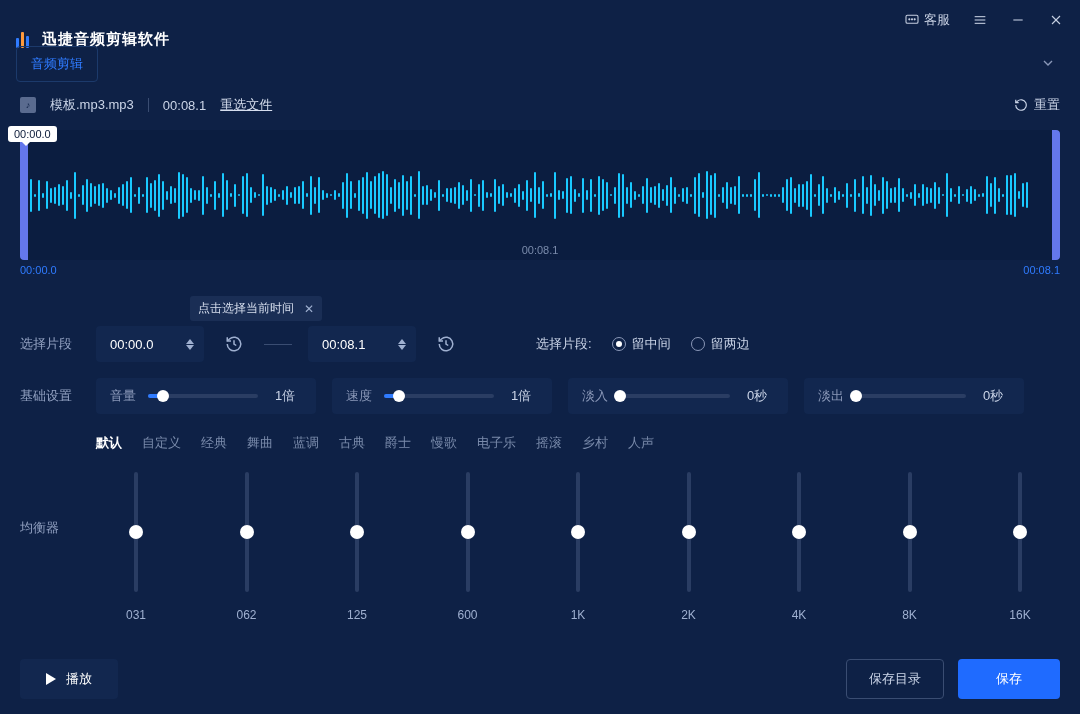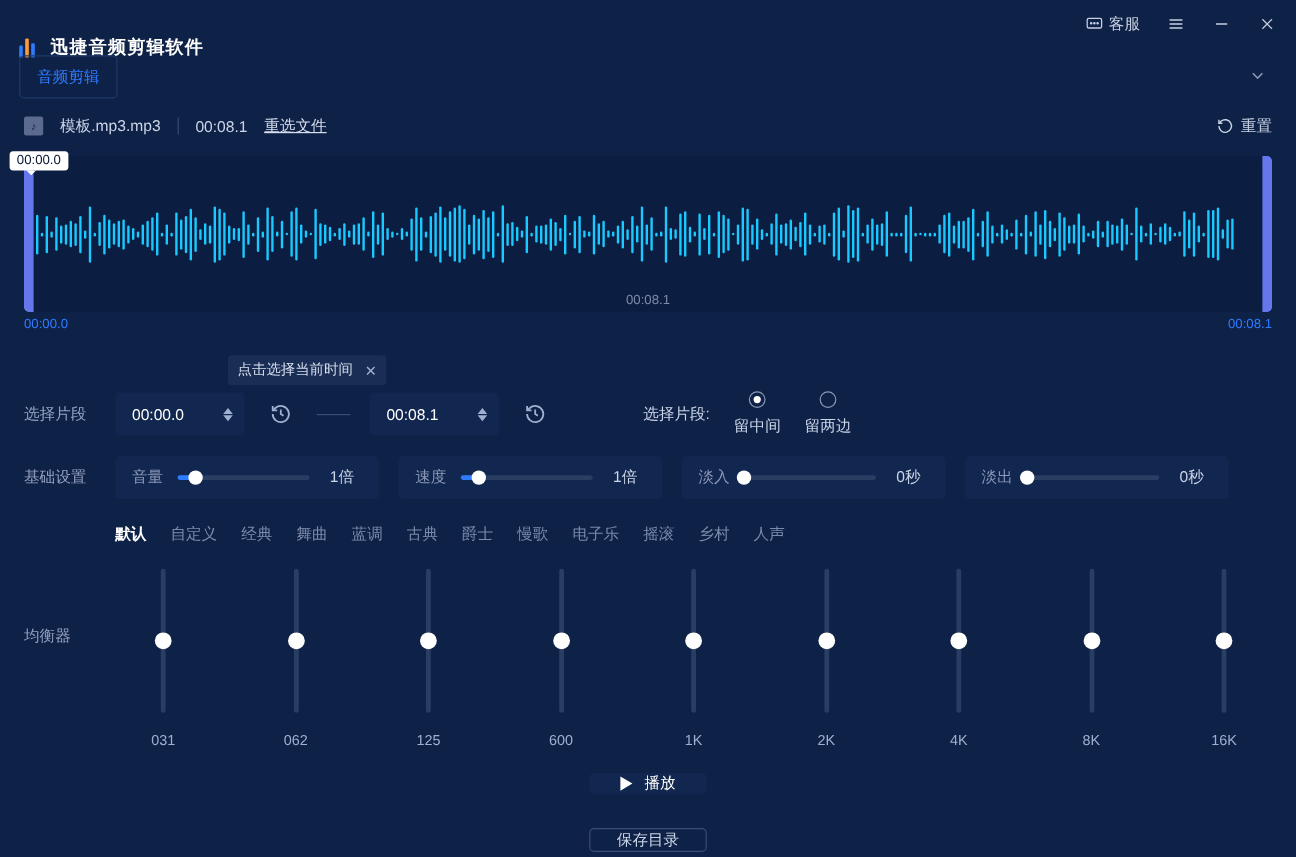--- a/index.html
+++ b/index.html
@@ -49,21 +49,21 @@
 .row-label { width: 60px; color: #93a2c2; flex-shrink: 0; }
 .time-input { background: #12274f; border-radius: 4px; height: 36px; display: flex; align-items: center; padding: 0 10px 0 14px; gap: 10px; }
 .time-val { color: #fff; width: 66px; }
 .stepper { display: flex; flex-direction: column; gap: 1px; }
 .stepper span { width: 0; height: 0; border-left: 4px solid transparent; border-right: 4px solid transparent; cursor: pointer; }
 .step-up { border-bottom: 5px solid #9fb0d0; }
 .step-down { border-top: 5px solid #9fb0d0; }
 .round-btn { width: 28px; height: 28px; display: flex; align-items: center; justify-content: center; cursor: pointer; }
 .dash { width: 28px; height: 1px; background: #3a4d72; }
 .radio-group { display: flex; align-items: center; gap: 20px; margin-left: 60px; }
-.radio { display: flex; align-items: center; gap: 6px; cursor: pointer; color: #cbd5e8; flex-direction: column; }
+.radio { display: flex; align-items: center; gap: 6px; cursor: pointer; color: #cbd5e8; }
 .radio .r { width: 14px; height: 14px; border: 1.5px solid #8a98b8; border-radius: 50%; display: flex; align-items: center; justify-content: center; }
 .radio.sel .r::after { content: ""; width: 6px; height: 6px; background: #fff; border-radius: 50%; }
 
 .slider-block { background: #12274f; border-radius: 4px; height: 36px; display: flex; align-items: center; padding: 0 14px; gap: 12px; }
 .slider-label { color: #8a98b8; }
 .hslider { position: relative; height: 4px; background: #2a3d63; border-radius: 2px; }
 .hslider .fill { position: absolute; left: 0; top: 0; bottom: 0; background: #2F7BFF; border-radius: 2px; }
 .hslider .thumb { position: absolute; top: 50%; width: 12px; height: 12px; background: #fff; border-radius: 50%; transform: translate(-50%, -50%); cursor: pointer; }
 .slider-val { color: #cbd5e8; min-width: 30px; text-align: center; }
 
@@ -71,21 +71,21 @@
 .eq-body { flex: 1; }
 .eq-presets { display: flex; gap: 20px; padding: 4px 0 12px; align-items: center; }
 .eq-preset { color: #7a8bab; cursor: pointer; font-size: 13px; }
 .eq-preset.active { color: #fff; font-weight: bold; }
 .eq-bands { display: flex; justify-content: space-between; padding: 8px 10px 0 10px; }
 .band { display: flex; flex-direction: column; align-items: center; width: 60px; }
 .vslider { position: relative; width: 4px; height: 120px; background: #2a3d63; border-radius: 2px; }
 .vslider .vthumb { position: absolute; left: 50%; top: 50%; width: 14px; height: 14px; background: #fff; border-radius: 50%; transform: translate(-50%, -50%); cursor: pointer; }
 .band-label { margin-top: 16px; color: #9fb0d0; font-size: 12px; }
 
-.bottom-bar { position: absolute; left: 0; right: 0; bottom: 0; height: 70px; display: flex; align-items: center; padding: 0 20px; gap: 14px; flex-direction: column; }
+.bottom-bar { position: absolute; left: 0; right: 0; bottom: 0; height: 70px; display: flex; align-items: center; padding: 0 20px; gap: 14px; }
 .play-btn { background: #12274f; border-radius: 4px; height: 40px; padding: 0 26px; display: flex; align-items: center; gap: 10px; cursor: pointer; color: #fff; }
 .play-tri { width: 0; height: 0; border-top: 6px solid transparent; border-bottom: 6px solid transparent; border-left: 10px solid #fff; }
 .spacer { flex: 1; }
 .dir-btn { border: 1px solid #3a4d72; border-radius: 4px; height: 40px; padding: 0 22px; display: flex; align-items: center; cursor: pointer; color: #cbd5e8; }
 .save-btn { background: #1f6bff; border-radius: 4px; height: 40px; padding: 0 38px; display: flex; align-items: center; cursor: pointer; color: #fff; font-weight: 500; }
 </style>
 </head>
 <body>
 
 <div class="titlebar">

